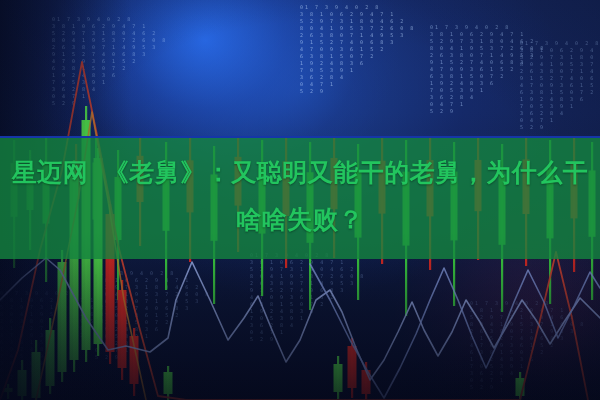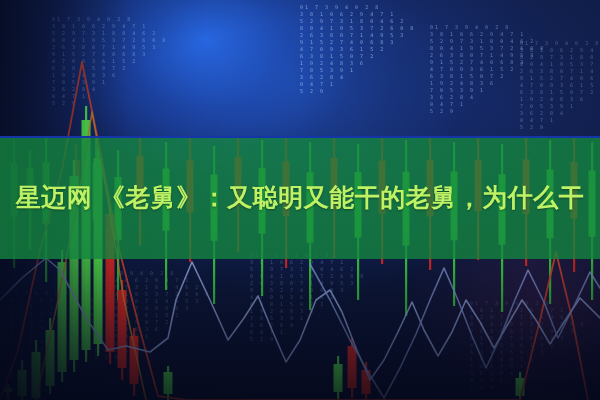--- a/index.html
+++ b/index.html
@@ -74,22 +74,22 @@
   }
   #band-text{
     position:absolute;
     left:0;right:0;
     top:141px;height:113px;
     display:flex;
     flex-direction:column;
     align-items:center;
     justify-content:center;
     text-align:left;
-    color:#bef264;
-    font-family:Liberation Sans, sans-serif;
+    color:#22c55e;
+    font-family:Liberation Mono, monospace;
     font-weight:bold;
     font-size:25px;
     line-height:47px;
     letter-spacing:.5px;
     text-shadow:0 1px 2px rgba(0,0,0,.35);
     padding:0 4px;
     box-sizing:border-box;
   }
   #band-line1{display:block;white-space:nowrap;}
   #band-line2{display:block;white-space:nowrap;}
@@ -306,15 +306,16 @@
   </svg>
 
   <div class="layer" id="bg-left-dark"></div>
   <div class="layer" id="bg-bottom-dark"></div>
   <div class="layer" id="bg-vignette"></div>
 
   <div id="band"></div>
 
   <div id="band-text">
     <span id="band-line1">星迈网 《老舅》：又聪明又能干的老舅，为什么干</span>
+    <span id="band-line2">啥啥失败？</span>
   </div>
 
 </div>
 
 </body></html>

